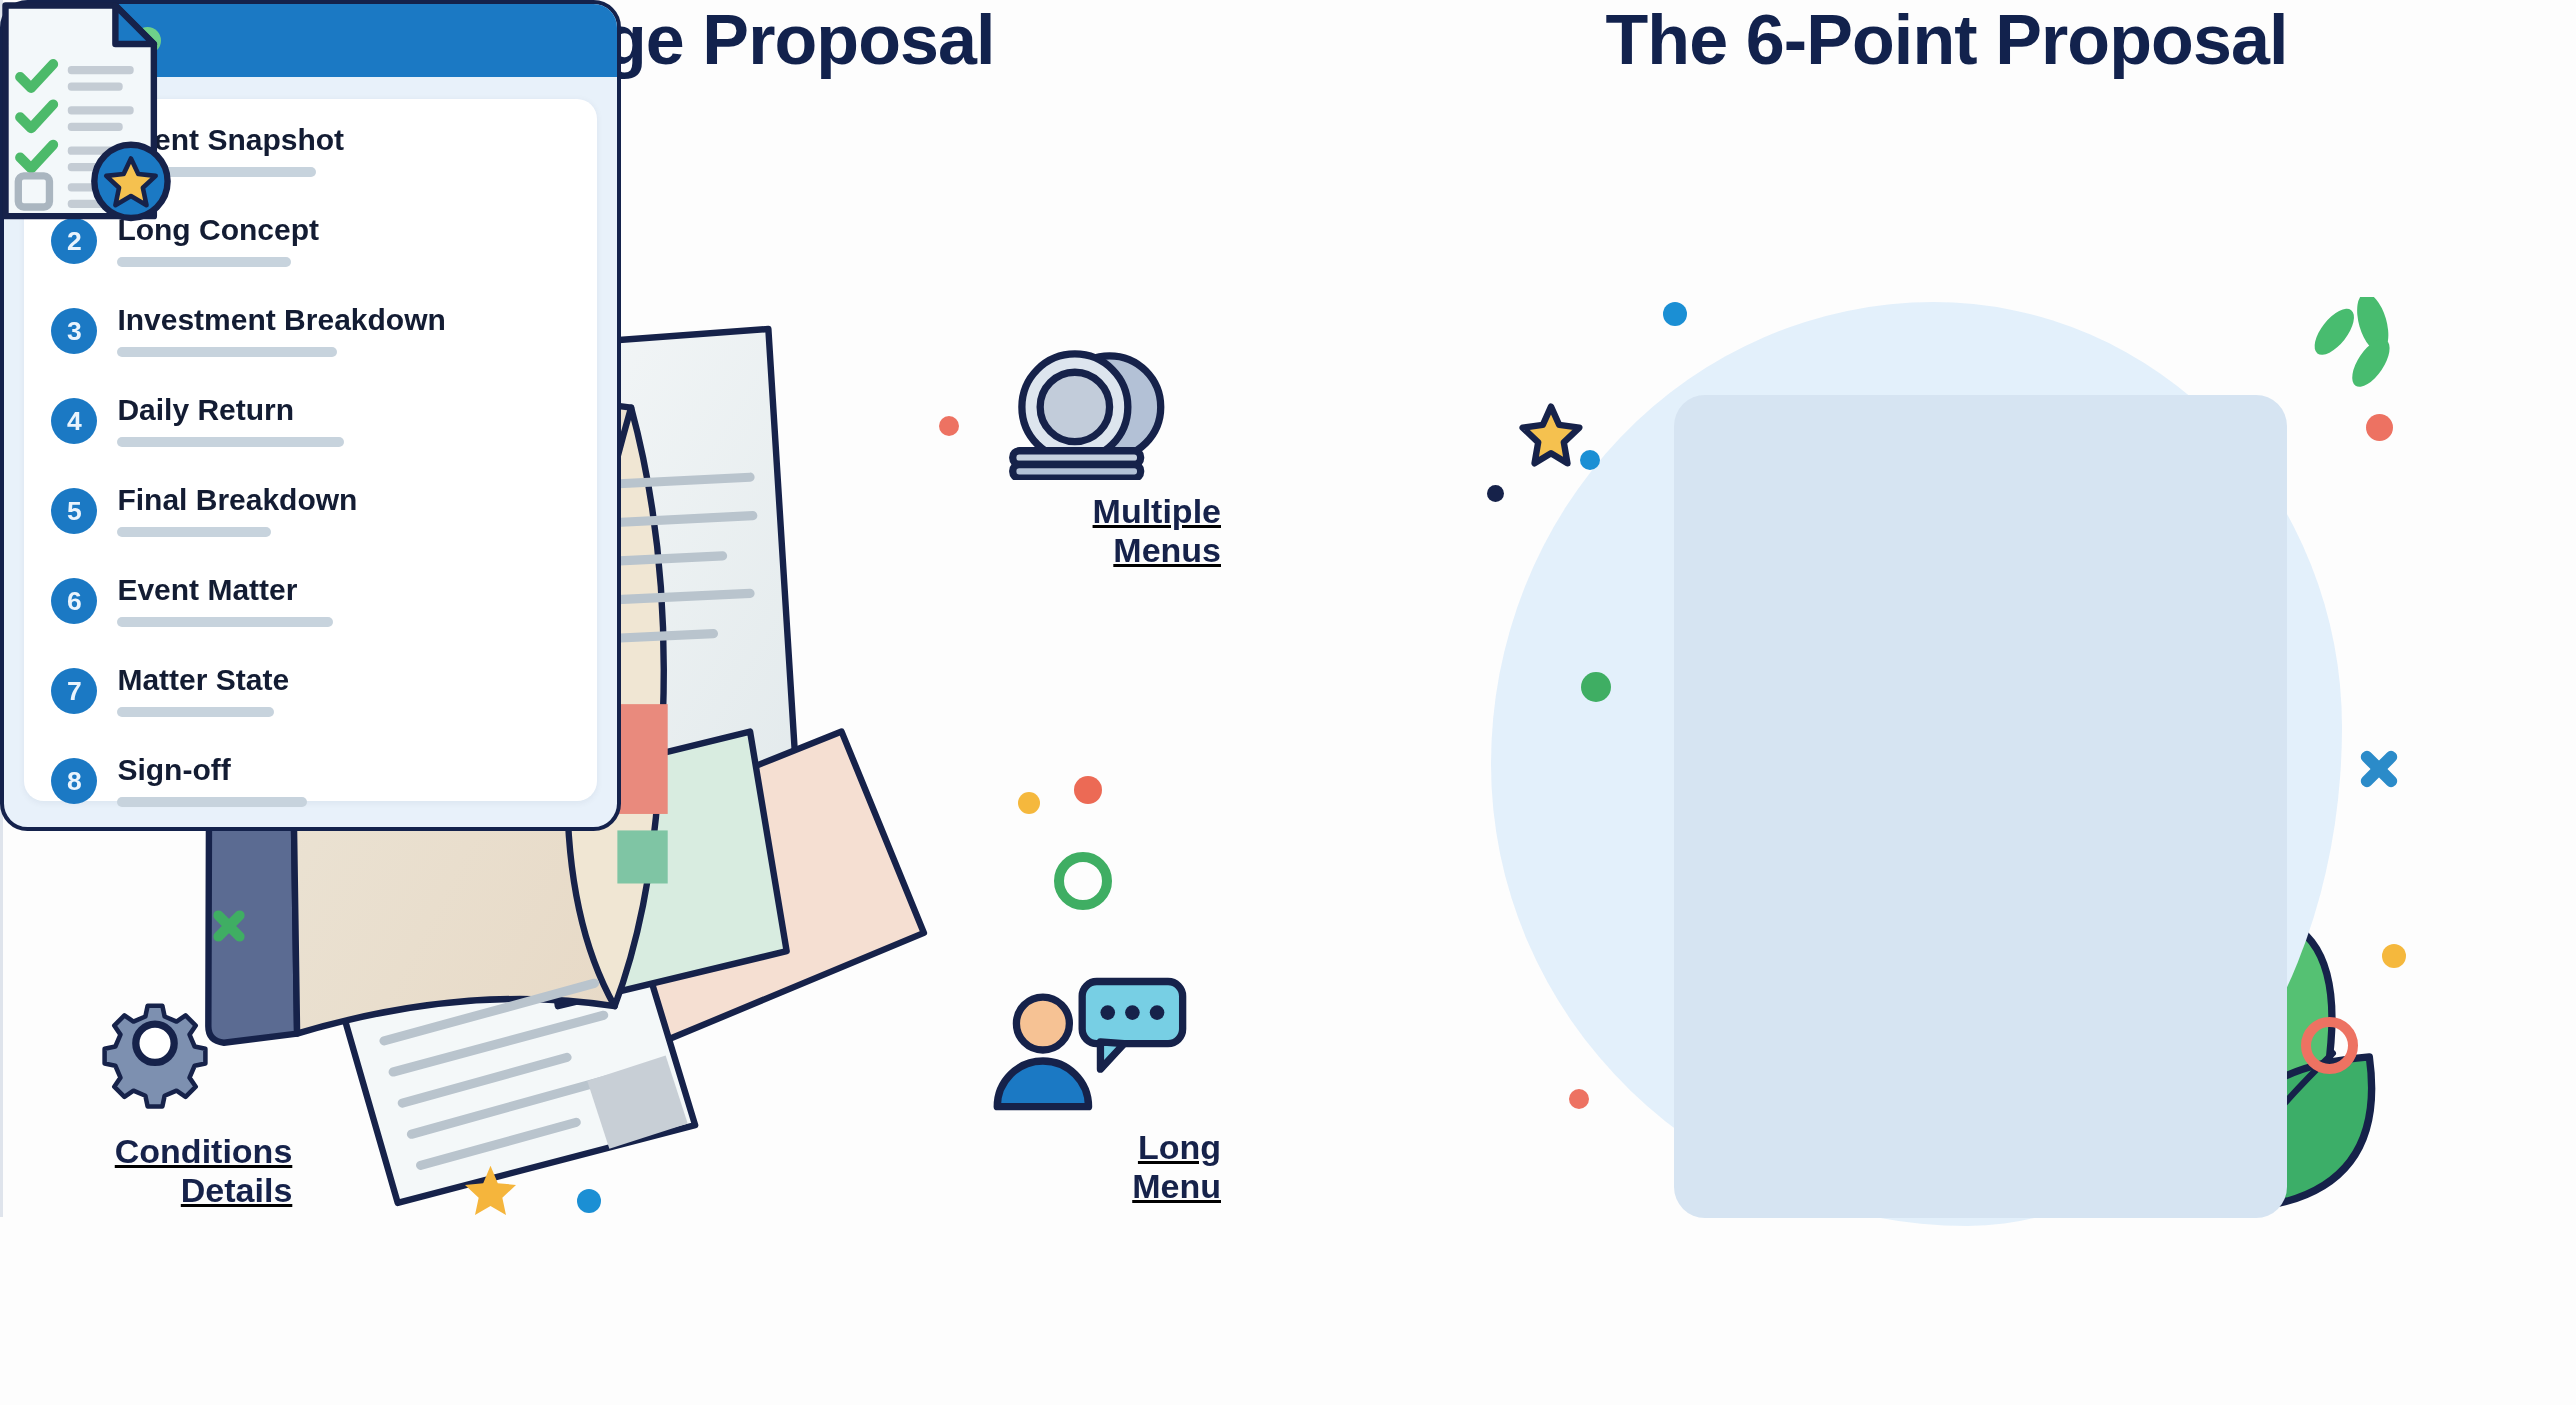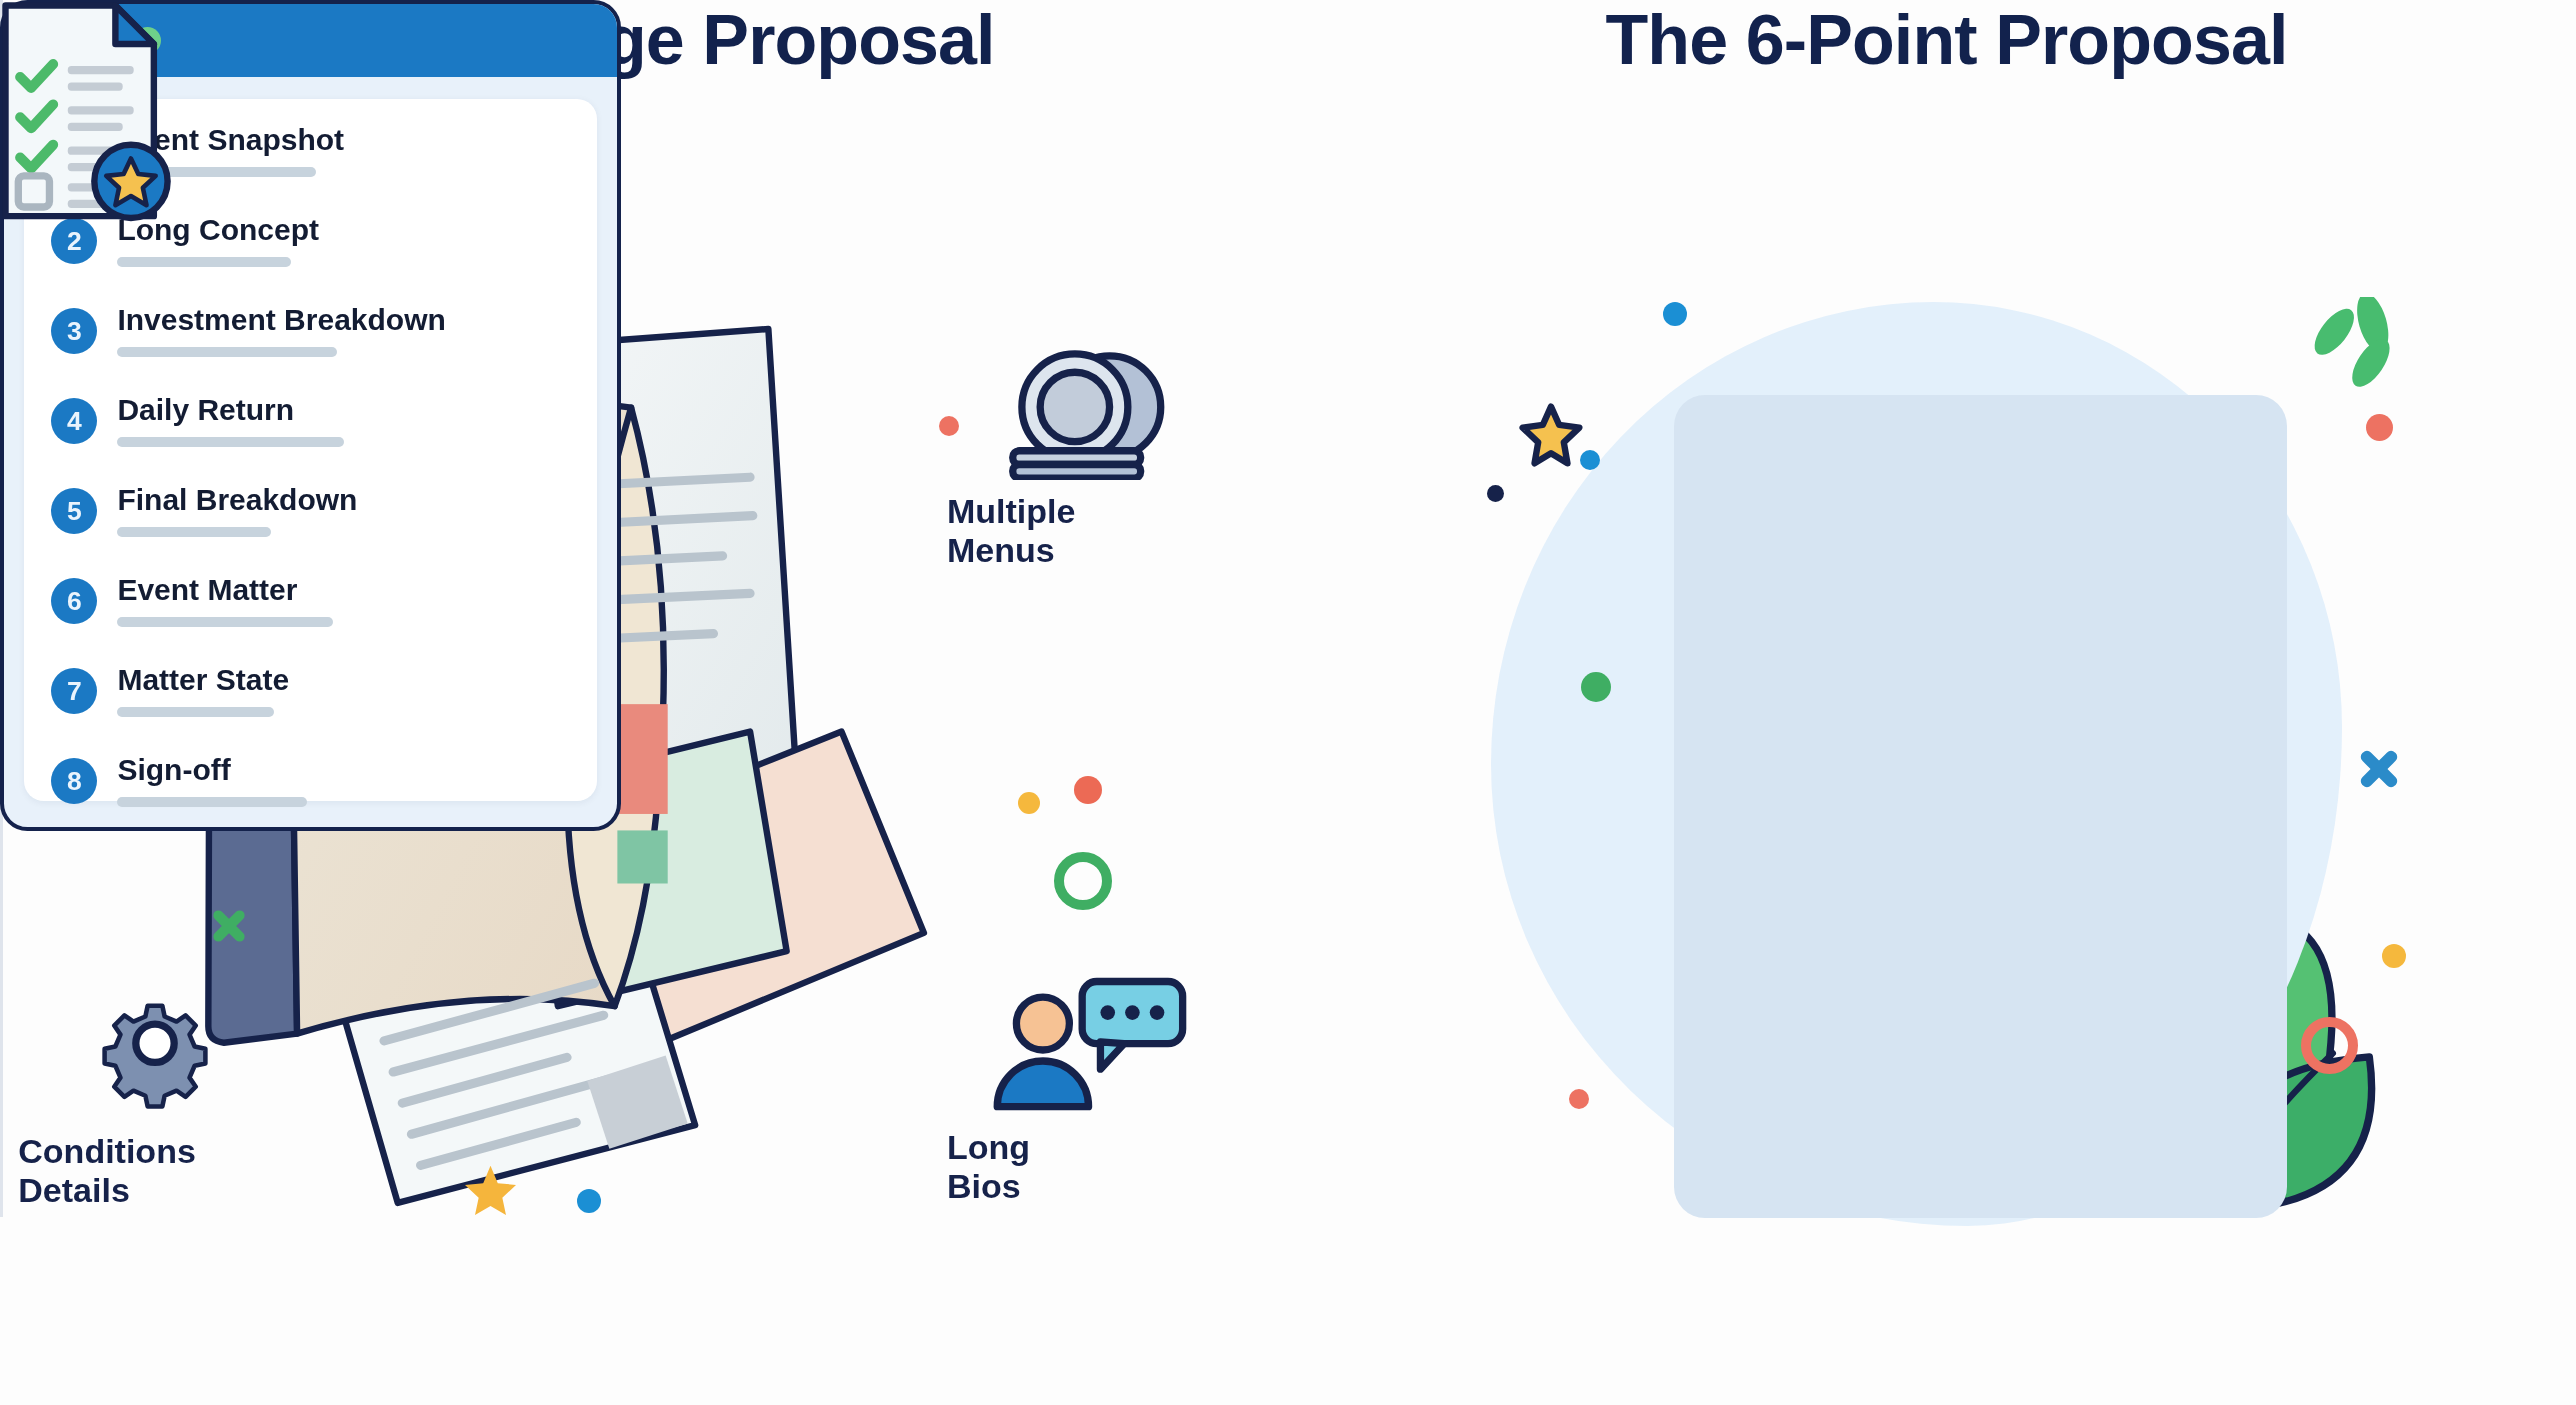--- a/index.html
+++ b/index.html
@@ -37,21 +37,21 @@
 
   
   .dot{position:absolute;border-radius:50%;}
   .ring{position:absolute;border-radius:50%;background:transparent;}
   .xmark{position:absolute;}
   .xmark span{position:absolute;left:50%;top:50%;border-radius:5.5px;}
   .xmark span:first-child{transform:translate(-50%,-50%) rotate(45deg);}
   .xmark span:last-child{transform:translate(-50%,-50%) rotate(-45deg);}
 
   
-  .feat{position:absolute;width:274px;text-align:left;}
+  .feat{position:absolute;width:274px;text-align:right;text-decoration:underline;}
   .feat .lbl{
     font-size:34px;font-weight:bold;line-height:1.15;color:#16224a;
     margin-top:9.1px;white-space:pre-line;
   }
   #feat-terms{left:18.3px;top:361px;}
   #feat-ops{left:18.3px;top:983px;}
   #feat-menus{left:947px;top:343px;}
   #feat-bios{left:947px;top:974px;}
 
   
@@ -244,21 +244,21 @@
         <circle cx="105" cy="54" r="29" fill="#f6c294"></circle>
         <path d="M 55 145 A 50 50 0 0 1 155 145 Z" fill="#1b79c4"></path>
       </g>
       <g fill="#16224a">
         <circle cx="176" cy="42" r="8"></circle>
           <circle cx="203" cy="42" r="8"></circle>
           <circle cx="230" cy="42" r="8"></circle>
       </g>
     </svg>
     <div class="lbl">Long
-Bios</div>
+Menu</div>
   </div>
 
   <div class="vs-wrap layer">
     <div class="vs-text">VS.</div>
     <svg style="position:absolute;left:-18.3px;top:108px;" width="247" height="82" viewBox="0 0 270 90">
       <path d="M 8 62 Q 130 18 238 48" fill="none" stroke="#16224a" stroke-width="8" stroke-linecap="round"></path>
       <path d="M 206 18 L 244 50 L 200 72" fill="none" stroke="#16224a" stroke-width="8" stroke-linecap="round" stroke-linejoin="round"></path>
     </svg>
   </div>
 

